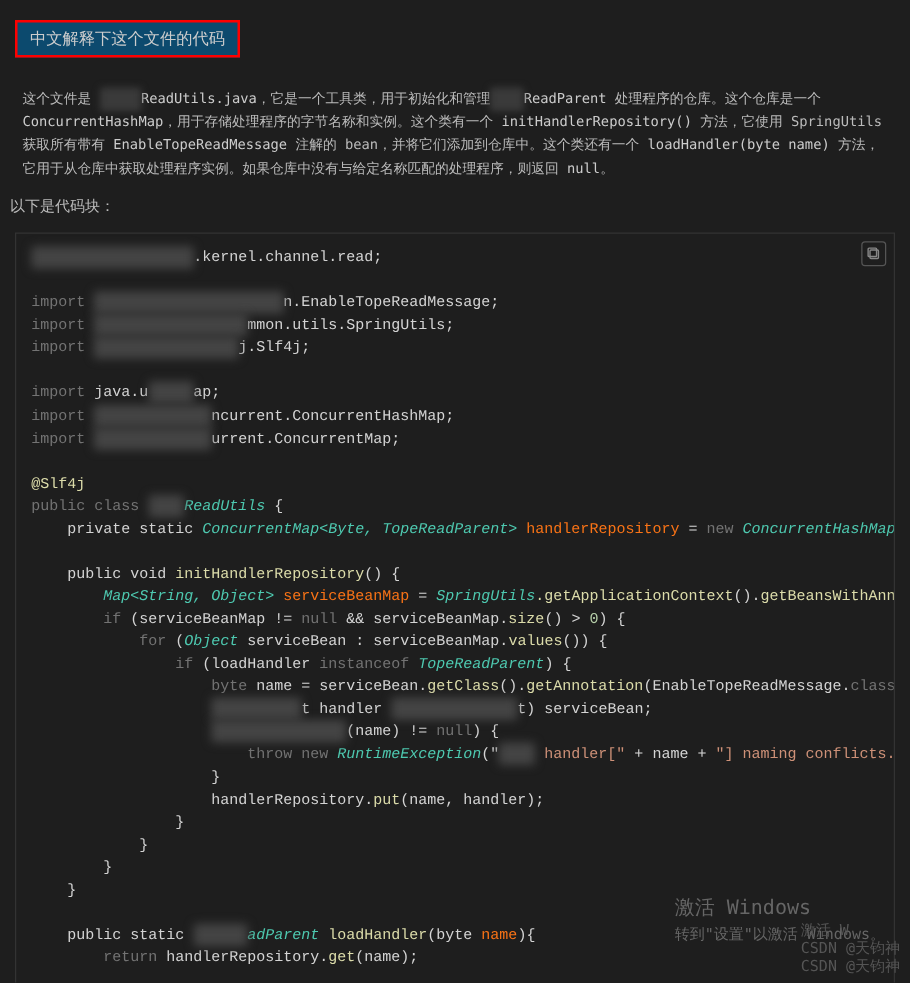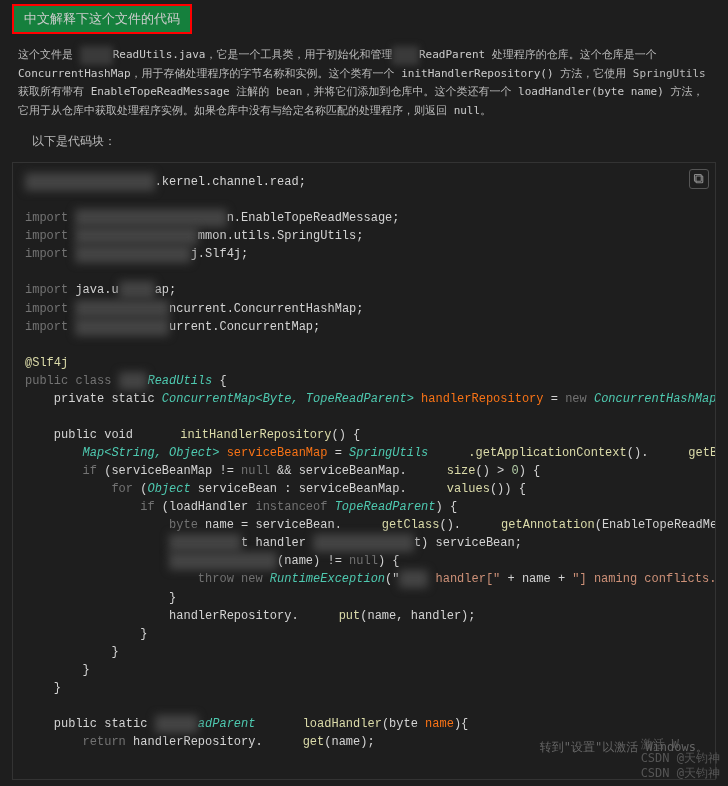--- a/index.html
+++ b/index.html
@@ -14,44 +14,44 @@
       font-size: 12px;
       width: 728px;
       height: 786px;
       overflow: hidden;
       position: relative;
     }
     .prompt-box {
       border: 2px solid #ff0000;
       display: inline-block;
       padding: 4px 10px;
-      margin: 4px 12px;
+      margin: 16px 12px;
       color: #cccccc;
       font-size: 13px;
-      background: #15803d;
+      background: #0c4a6e;
     }
     .description {
       padding: 8px 18px;
       color: #bbbbbb;
       line-height: 1.7;
       font-size: 11px;
     }
     .description .inline-code {
       color: #cccccc;
       font-family: Consolas, monospace;
     }
     .redact {
       display: inline-block;
       background: #3a3a3a;
       filter: blur(3px);
       color: transparent;
       border-radius: 2px;
     }
     .section-label {
-      padding: 4px 18px 8px 32px;
+      padding: 4px 18px 8px 8px;
       color: #bbbbbb;
       font-size: 12px;
     }
     .code-container {
       position: relative;
       margin: 4px 12px 10px 12px;
       background: #1e1e1e;
       border: 1px solid #333;
       padding: 0;
     }
@@ -80,21 +80,21 @@
       padding: 10px 12px;
       font-family: Consolas, "Courier New", monospace;
       font-size: 12px;
       line-height: 1.5;
       color: #d4d4d4;
       overflow: hidden;
       white-space: pre;
     }
     .kw { color: #737373; }
     .str { color: #ce9178; }
-    .fn { color: #dcdcaa; margin-left: 40px; }
+    .fn { color: #dcdcaa; }
     .var { color: #f97316; }
     .num { color: #b5cea8; }
     .ann { color: #dcdcaa; }
     .cls { color: #4ec9b0; font-style: italic; }
     .blur-inline {
       filter: blur(4px);
       background: #444;
       color: transparent;
       display: inline-block;
       border-radius: 2px;
@@ -183,20 +183,21 @@
 </div>
 
 
 
 
 
 
 
 
 <div class="watermark">
+  <div class="w1">激活 Windows</div>
   <div class="w2">转到"设置"以激活 Windows。</div>
 </div>
 
 <div class="watermark-corner">
   <div>激活 W</div>
   <div>CSDN @天钧神</div>
   <div>CSDN @天钧神</div>
 </div>
 
 

